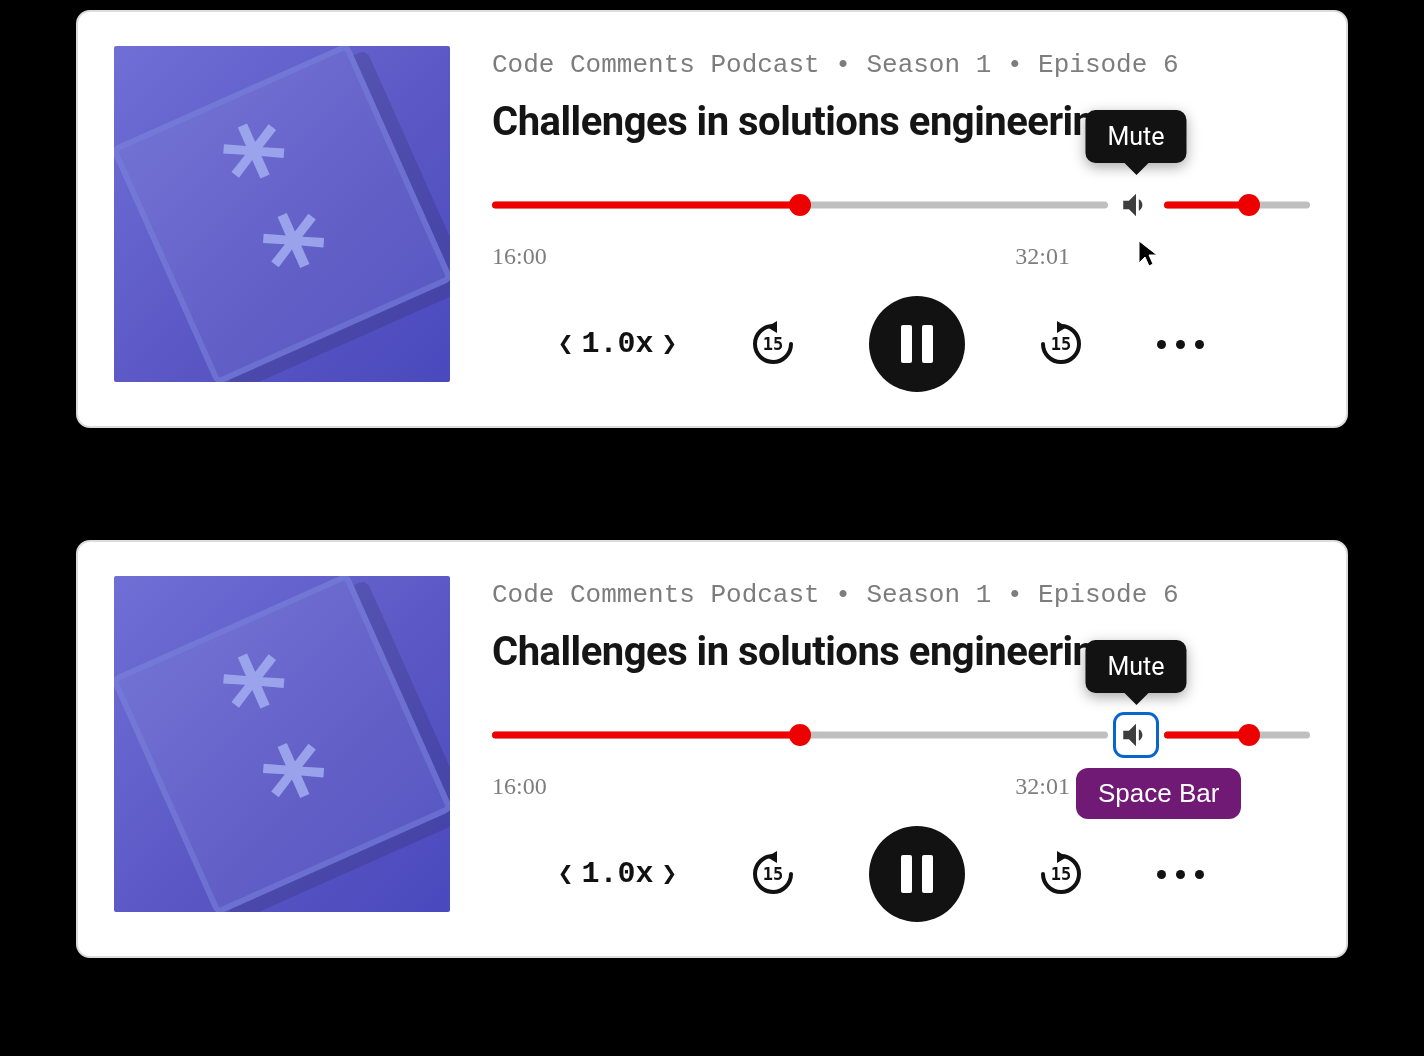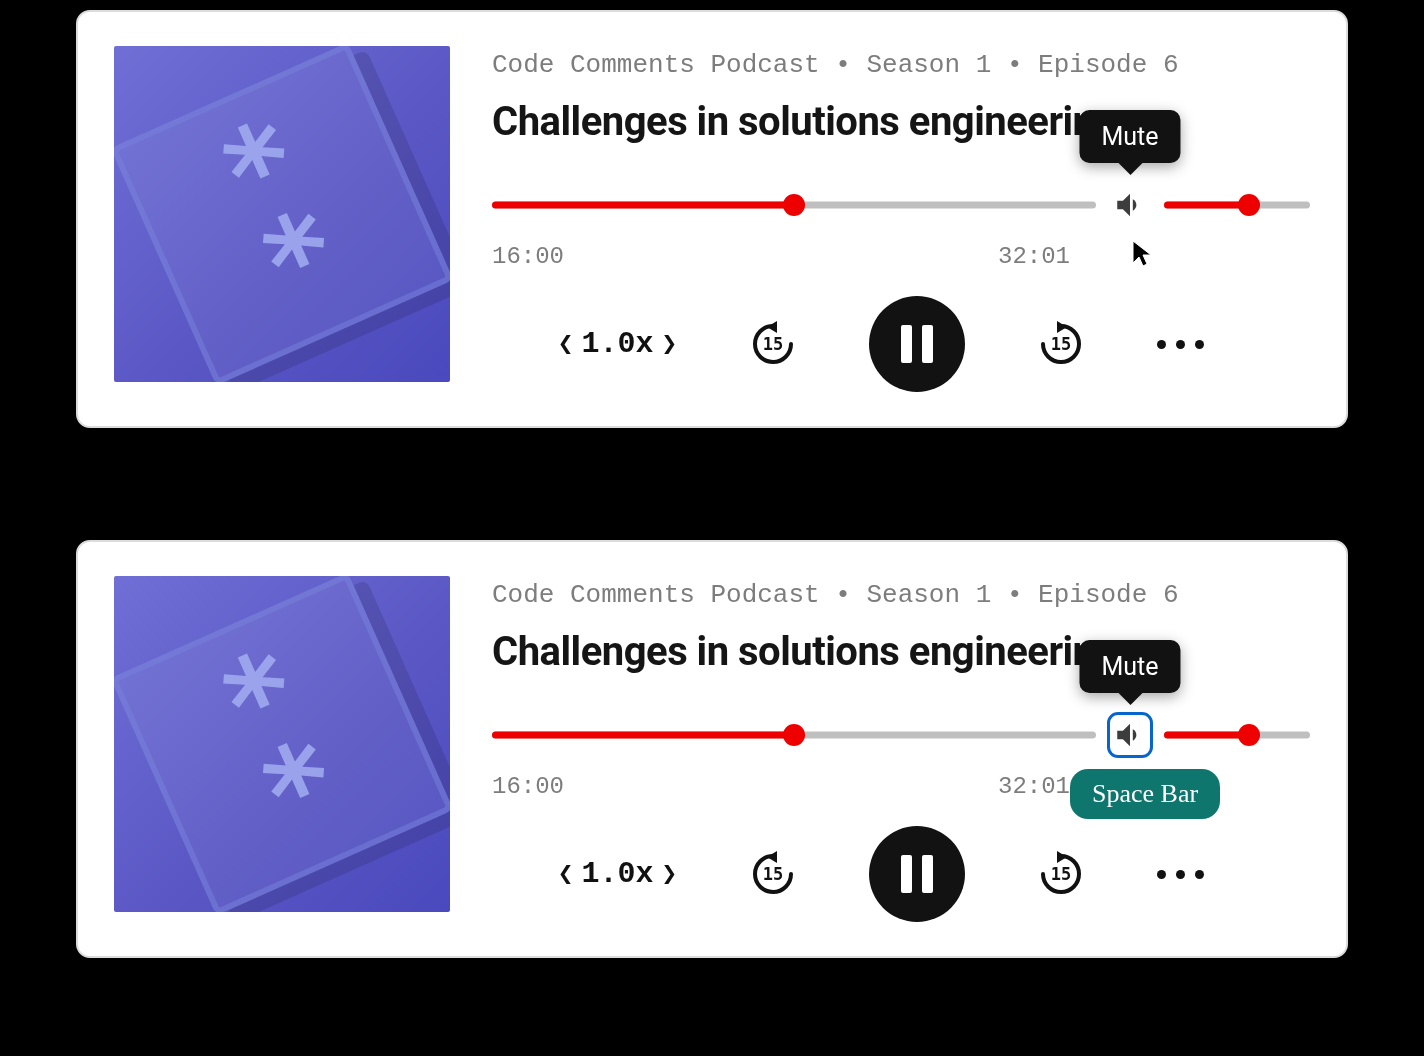--- a/index.html
+++ b/index.html
@@ -58,21 +58,21 @@
   .title {
     font-size: 40px;
     font-weight: 700;
     margin-top: 18px;
     letter-spacing: -0.5px;
   }
   .timeline-row {
     margin-top: 40px;
     display: flex;
     align-items: center;
-    gap: 10px;
+    gap: 4px;
   }
   .progress {
     position: relative;
     flex: 1 1 auto;
     height: 14px;
   }
   .track {
     position: absolute;
     top: 50%; left: 0; right: 0;
     height: 7px;
@@ -109,21 +109,21 @@
     color: #3d3d3d;
   }
   .vol {
     width: 146px;
     position: relative;
     height: 14px;
   }
   .times {
     display: flex;
     justify-content: space-between;
-    font-family: Liberation Mono, monospace;
+    font-family: Liberation Serif, serif;
     font-size: 24px;
     color: #7d7d7d;
     margin-top: 18px;
     padding-right: 240px;
   }
   .controls {
     margin-top: 26px;
     display: flex;
     align-items: center;
     justify-content: center;
@@ -190,26 +190,26 @@
     color: #000;
     pointer-events: none;
   }
   .cursor-arrow svg { display:block; }
 
   
   .kbd-hint {
     position: absolute;
     bottom: -64px;
     left: -36px;
-    background: #0f766e;
+    background: #701a75;
     color: #fff;
-    font-family: Liberation Serif, serif;
+    font-family: Liberation Sans, sans-serif;
     font-size: 26px;
     padding: 10px 22px;
-    border-radius: 18px;
+    border-radius: 12px;
     white-space: nowrap;
   }
 </style>
 </head>
 <body>
 
 <div class="stage">
 
   <div class="card">
     <div class="thumb">

